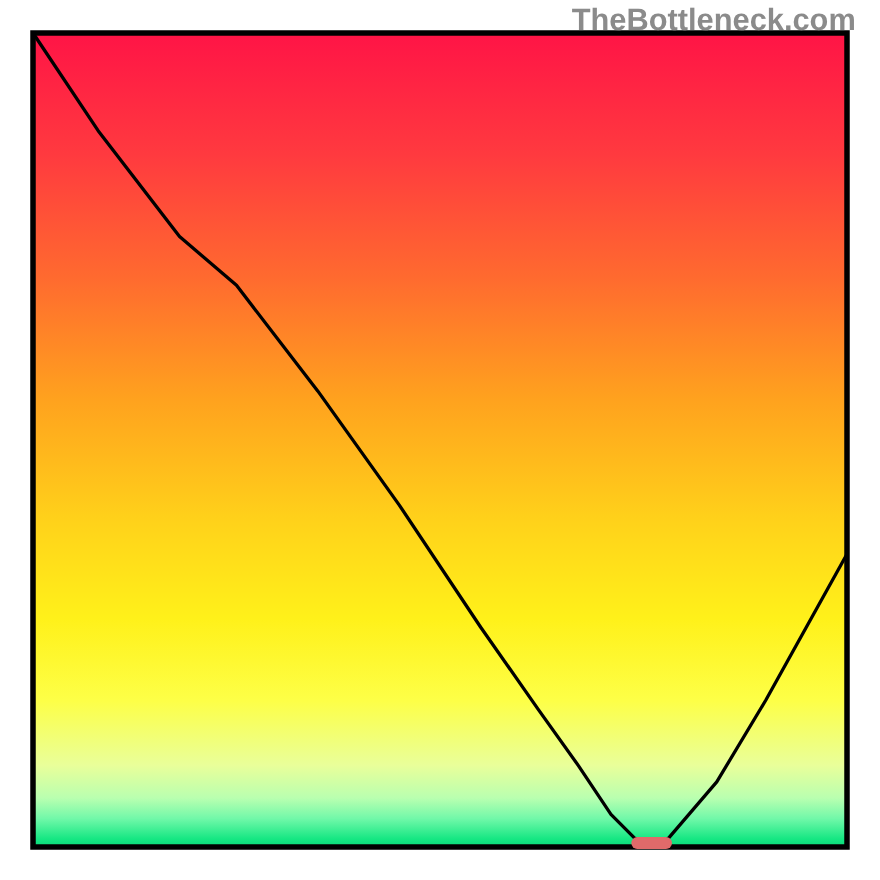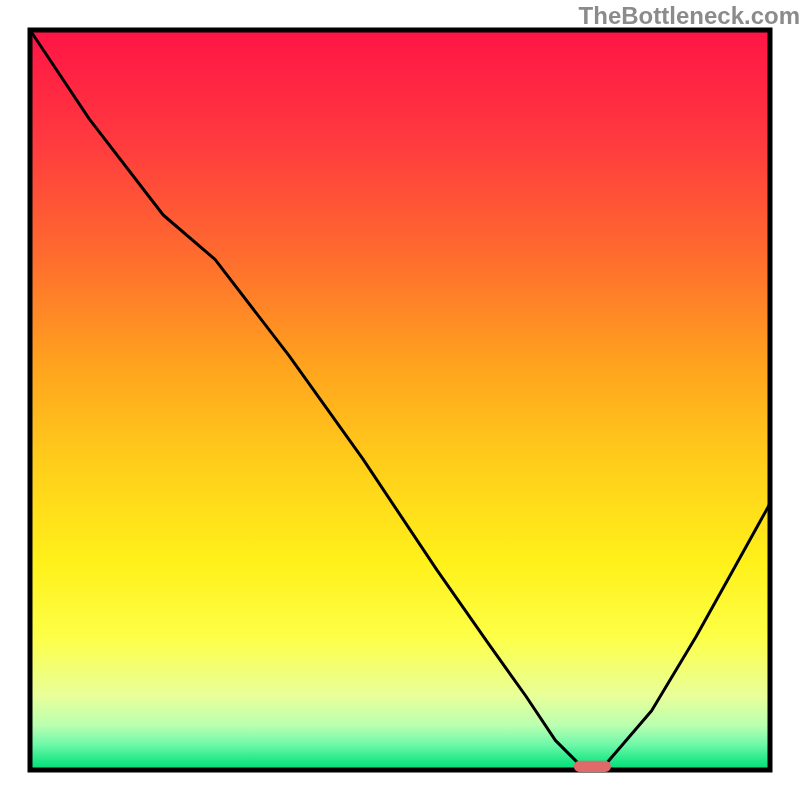--- a/index.html
+++ b/index.html
@@ -11,22 +11,22 @@
     font-family: Arial, sans-serif;
   }
   .container {
     position: relative;
     width: 800px;
     height: 800px;
   }
   .watermark {
     position: absolute;
     top: 2px;
-    right: 0;
-    font-size: 24px;
+    right: 22px;
+    font-size: 28px;
     font-weight: bold;
     color: #8b8b8b;
     z-index: 10;
   }
   svg {
     display: block;
   }
 </style>
 </head>
 <body>

